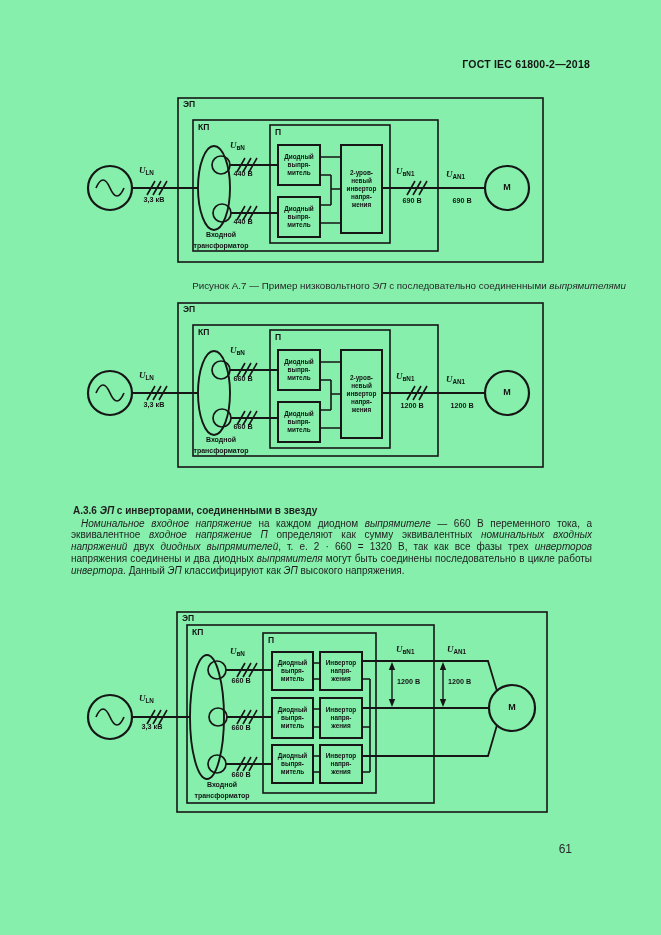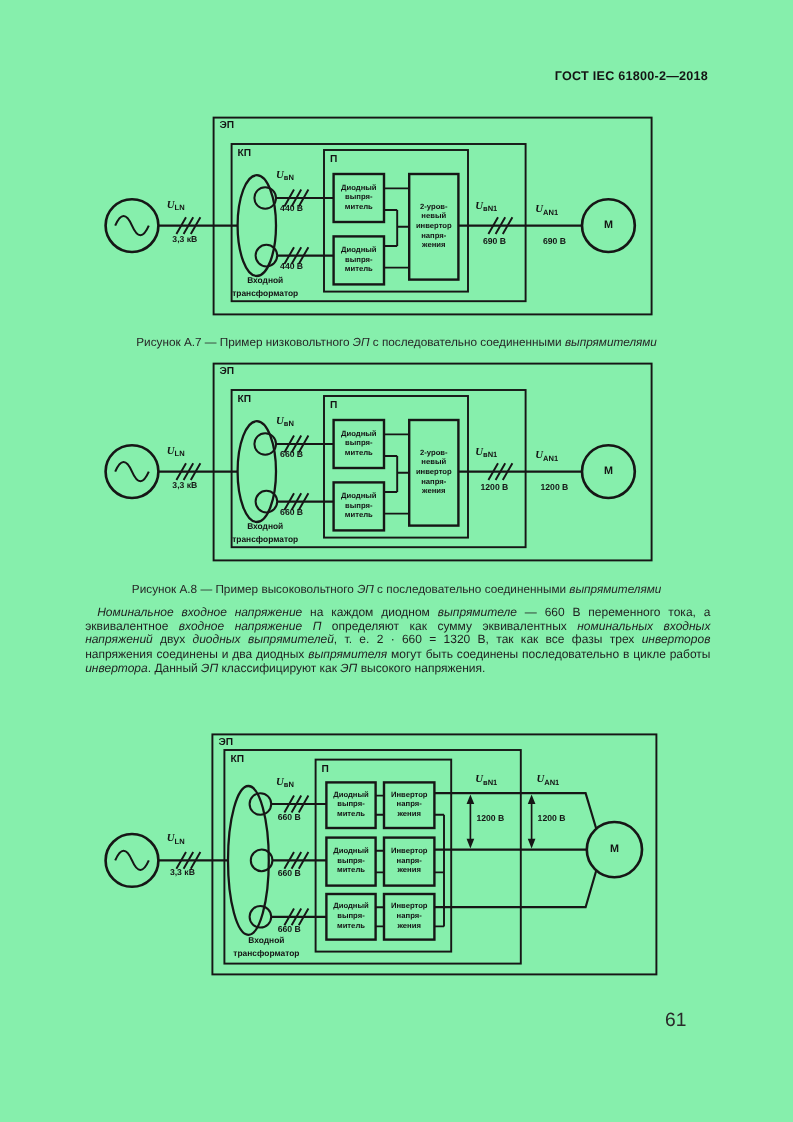--- a/index.html
+++ b/index.html
@@ -1,34 +1,34 @@
 <!DOCTYPE html>
 <html><head>
 <meta charset="utf-8">
 <style>
   html,body{margin:0;padding:0;background:#fafafa;}
   .page{position:relative;width:661px;height:935px;background:#86efac;overflow:hidden;
         font-family:"Liberation Sans",sans-serif;color:#1b1b1b;}
   .hdr{position:absolute;left:370px;top:58px;width:220px;text-align:right;
        font-size:10.5px;font-weight:700;letter-spacing:.2px;color:#141414;}
   .pagenum{position:absolute;left:540px;top:842px;width:32px;text-align:right;
-       font-size:16px;color:#2a2a2a;}
+       font-size:12px;color:#2a2a2a;}
   svg.fig{position:absolute;overflow:visible;}
   .lbl{position:absolute;color:#141414;line-height:1.15;}
   .corner{font-size:8.5px;font-weight:700;}
   .volt{font-size:7.2px;font-weight:700;text-align:center;}
   .boxt{font-size:6.4px;font-weight:700;text-align:center;white-space:pre-line;
         line-height:1.28;display:flex;align-items:center;justify-content:center;}
   .trf{font-size:7px;font-weight:700;text-align:center;white-space:pre-line;line-height:1.5;}
   .u{font-size:9px;font-weight:700;font-style:italic;}
   .u i{font-family:"Liberation Serif",serif;font-style:italic;}
   .u sub{font-size:6.3px;font-style:normal;font-weight:700;vertical-align:-2px;
          font-family:"Liberation Sans",sans-serif;}
   .mlabel{font-size:9px;font-weight:700;text-align:center;}
-  .caption{position:absolute;left:35px;width:591px;text-align:center;
+  .caption{position:absolute;left:35px;width:591px;text-align:right;
            font-size:9.8px;color:#262626;}
   .bodytext{position:absolute;left:71px;top:505px;width:521px;font-size:10px;
             line-height:11.7px;color:#1e1e1e;}
   .bodytext .h{font-weight:700;margin:0 0 1px 2px;}
   .bodytext p{margin:0;text-indent:10px;text-align:justify;}
   .it{font-style:italic;}
 </style>
 </head>
 <body>
 
@@ -115,23 +115,23 @@
 невый
 инвертор
 напря-
 жения</div>
   <div class="lbl u" style="left:396px;top:371px"><i>U</i><sub>вN1</sub></div>
   <div class="lbl volt" style="left:390px;top:402px;width:44px">1200 В</div>
   <div class="lbl u" style="left:446px;top:374px"><i>U</i><sub>AN1</sub></div>
   <div class="lbl volt" style="left:440px;top:402px;width:44px">1200 В</div>
   <div class="lbl mlabel" style="left:499px;top:387px;width:16px">М</div>
 
-  <div class="caption" style="top:486px"><span>Рисунок А.8 — Пример высоковольтного </span><span class="it">ЭП</span><span> с последовательно соединенными </span><span class="it">выпрямителями</span></div>
 
   <div class="bodytext">
+    <div class="h"><span>А.3.6 </span><span class="it">ЭП</span><span> с инверторами, соединенными в звезду</span></div>
     <p><span class="it">Номинальное входное напряжение</span><span> на каждом диодном </span><span class="it">выпрямителе</span><span> — 660 В переменного тока, а эквивалентное </span><span class="it">входное напряжение П</span><span> определяют как сумму эквивалентных </span><span class="it">номинальных входных напряжений</span><span> двух </span><span class="it">диодных выпрямителей</span><span>, т. е. 2 · 660 = 1320 В, так как все фазы трех </span><span class="it">инверторов</span><span> напряжения соединены и два диодных </span><span class="it">выпрямителя</span><span> могут быть соединены последовательно в цикле работы </span><span class="it">инвертора</span><span>. Данный </span><span class="it">ЭП</span><span> классифицируют как </span><span class="it">ЭП</span><span> высокого напряжения.</span></p>
   </div>
 
   <svg class="fig" style="left:85px;top:610px" width="470" height="205" viewBox="0 0 470 205">
     <g stroke="#161616" stroke-width="1.6" fill="none">
       <rect x="92" y="2" width="370" height="200"></rect>
       <rect x="102" y="15" width="247" height="178"></rect>
       <rect x="178" y="23" width="113" height="160"></rect>
       <circle cx="25" cy="107" r="22" stroke-width="2.2"></circle>
       <path d="M11 107 q7 -16 14 0 q7 16 14 0" stroke-width="1.7"></path>

